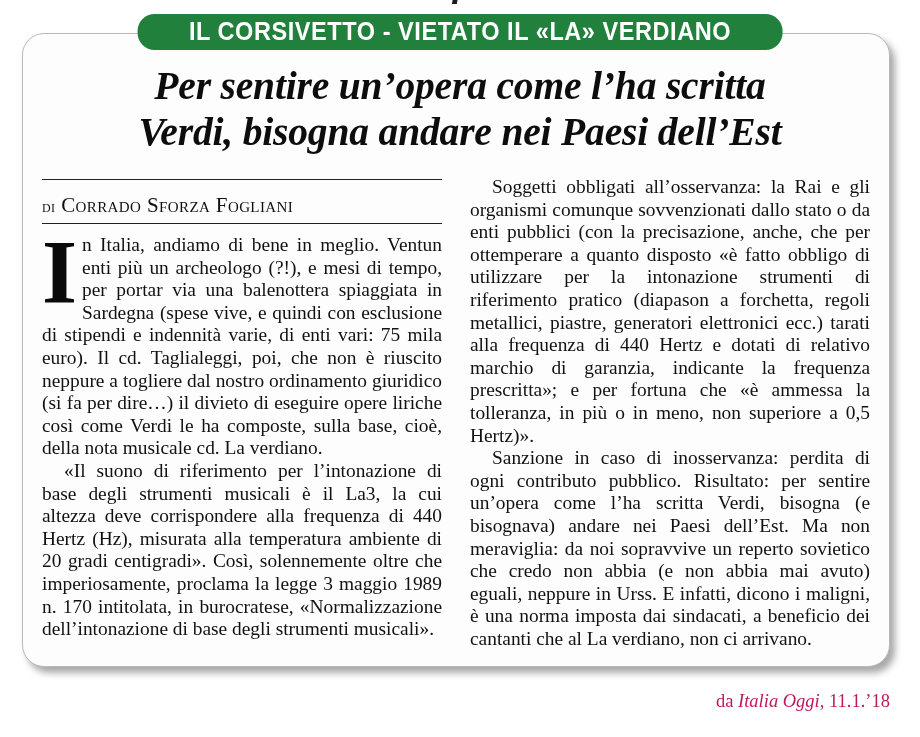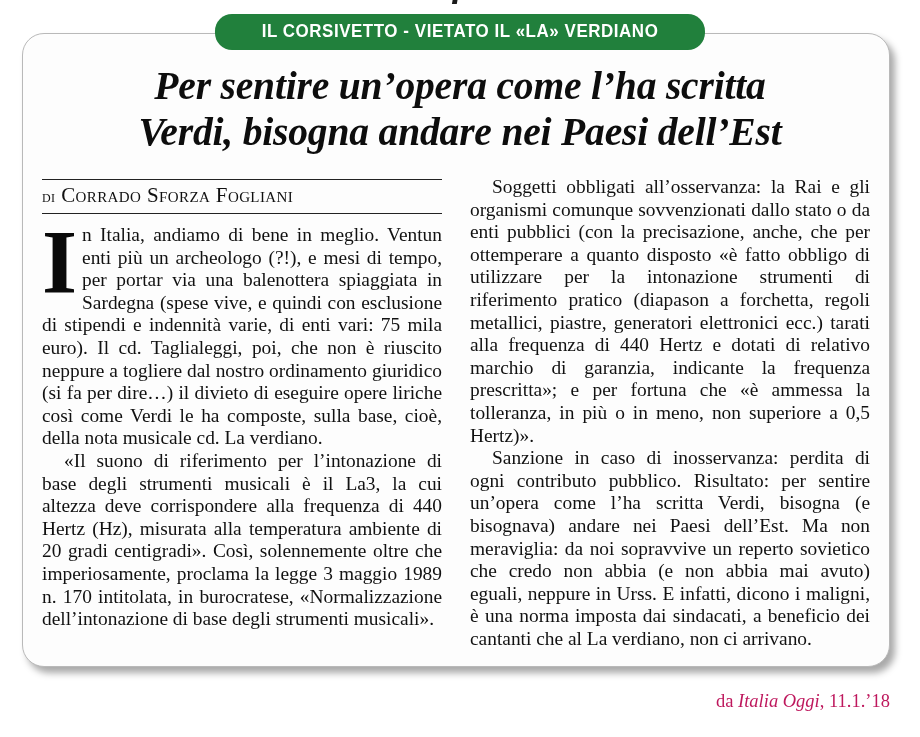--- a/index.html
+++ b/index.html
@@ -52,21 +52,21 @@
     position: absolute;
     left: 50%;
     transform: translateX(-50%);
     top: 14px;
     background: #21803c;
     color: #ffffff;
     border-radius: 17px;
     padding: 4px 34px 6px 34px;
     font-family: "Liberation Sans", "DejaVu Sans", sans-serif;
     font-weight: bold;
-    font-size: 18px;
+    font-size: 25px;
     line-height: 26px;
     letter-spacing: 0.6px;
     white-space: nowrap;
     transform-origin: center;
     z-index: 5;
   }
   .kicker-badge .kick-inner {
     display: inline-block;
     transform: scaleX(0.94);
     transform-origin: center;
@@ -104,21 +104,21 @@
     gap: 28px;
   }
   .col {
     width: 400px;
   }
 
   
   .byline {
     border-top: 1.6px solid #222;
     border-bottom: 1.6px solid #222;
-    padding: 3px 0 4px 0;
+    padding: 13px 0 4px 0;
     margin: 3px 0 10px 0;
     font-size: 21px;
     line-height: 25px;
     font-variant: small-caps;
     letter-spacing: 0.4px;
     color: #101010;
     text-align: left;
     white-space: nowrap;
   }
   .byline .by-prefix { font-size: 17px; }

